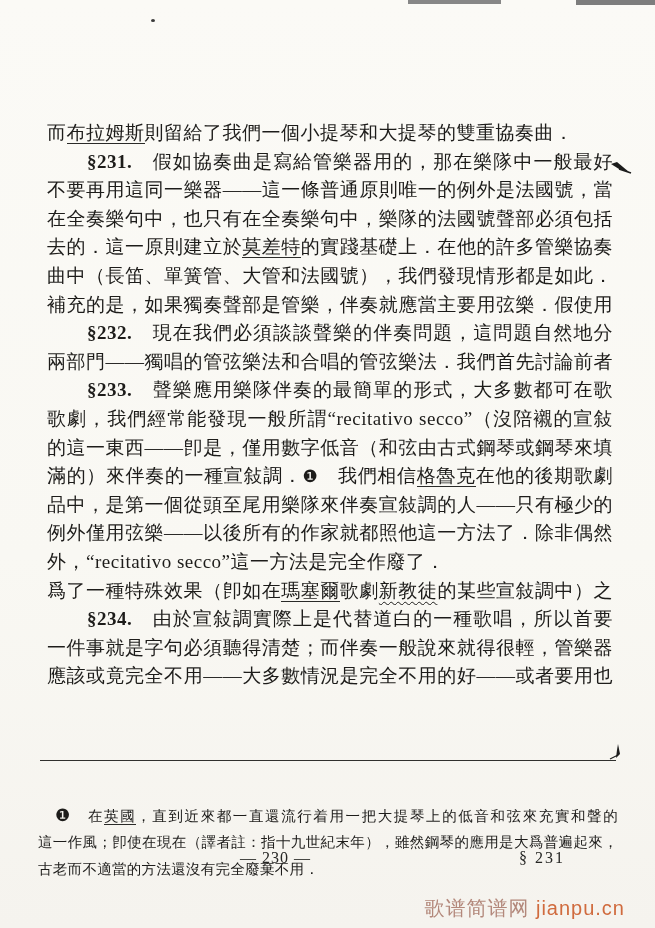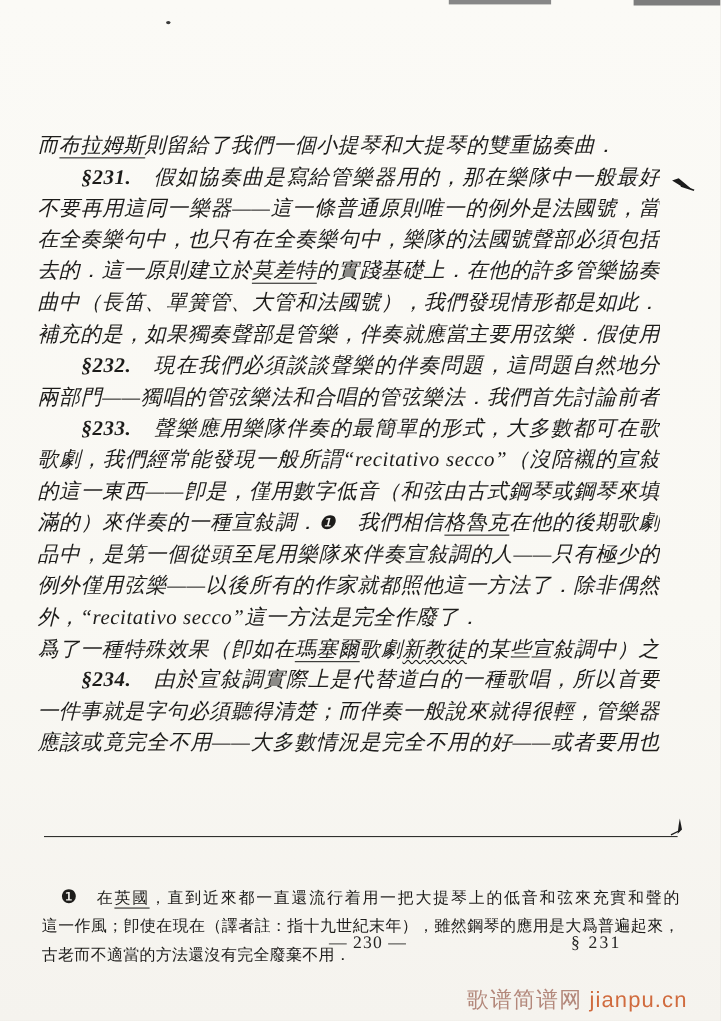--- a/index.html
+++ b/index.html
@@ -9,38 +9,38 @@
   
   .scan-bar{position:absolute;top:0;background:#878787;}
   .scan-bar.b1{left:408px;width:93px;height:4px;}
   .scan-bar.b2{left:576px;width:79px;height:5px;background:#7d7d7d;}
   .ink-dot{position:absolute;left:151px;top:19px;width:4px;height:3px;background:#3a3a3a;border-radius:50%;}
   .ink-mark{position:absolute;}
   .ink-mark.m1{left:609px;top:158px;}
   .ink-mark.m2{left:606px;top:742px;}
 
   
-  .text-block{position:absolute;left:34px;top:119px;width:566px;font-style:italic;}
+  .text-block{position:absolute;left:47px;top:119px;width:566px;}
   .line{font-size:19px;line-height:28.6px;height:28.6px;overflow:hidden;
         text-align:justify;text-align-last:justify;letter-spacing:0.5px;}
   .line.indent{padding-left:40px;box-sizing:border-box;}
   .line.end{text-align:left;text-align-last:left;}
   .seg-b{font-weight:bold;}
   .seg-u{border-bottom:1.5px solid #2a2a28;}
   .seg-w{text-decoration:underline;text-decoration-style:wavy;text-decoration-thickness:1px;text-underline-offset:4px;}
   .seg-m{font-size:17px;}
 
   
   .fn-divider{position:absolute;left:40px;top:760px;width:576px;height:0;border-top:1.6px solid #30302e;}
   .footnote{position:absolute;left:38px;top:770px;width:580px;}
   .footnote .line{font-size:14.5px;line-height:27px;height:27px;letter-spacing:0.3px;}
   .footnote .line.fn-first{padding-left:17px;box-sizing:border-box;margin-top:32px;}
 
   
-  .page-number{position:absolute;left:240px;top:849px;width:130px;text-align:right;
+  .page-number{position:absolute;left:240px;top:849px;width:130px;text-align:left;
                font-size:16px;letter-spacing:1px;color:#262624;}
   .section-ref{position:absolute;left:519px;top:849px;font-size:16px;letter-spacing:2px;color:#262624;}
 
   
   .watermark{position:absolute;right:30px;top:895px;font-family:"Liberation Sans","DejaVu Sans",sans-serif;
              font-size:20px;letter-spacing:1px;}
   .wm-name{color:#b3887b;}
   .wm-url{color:#d06b3e;}
 </style>
 </head>

